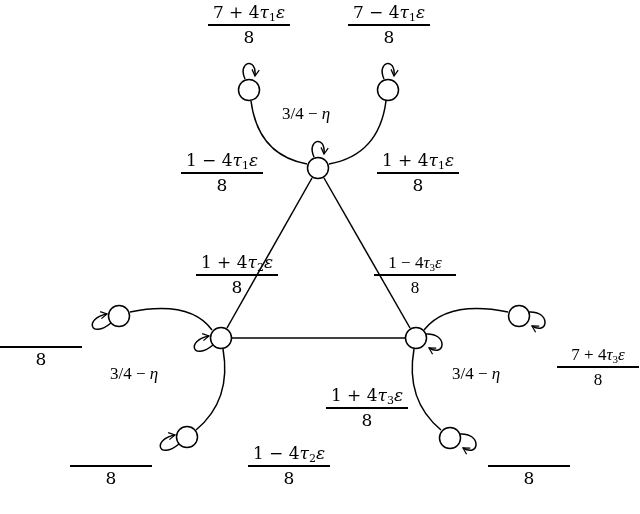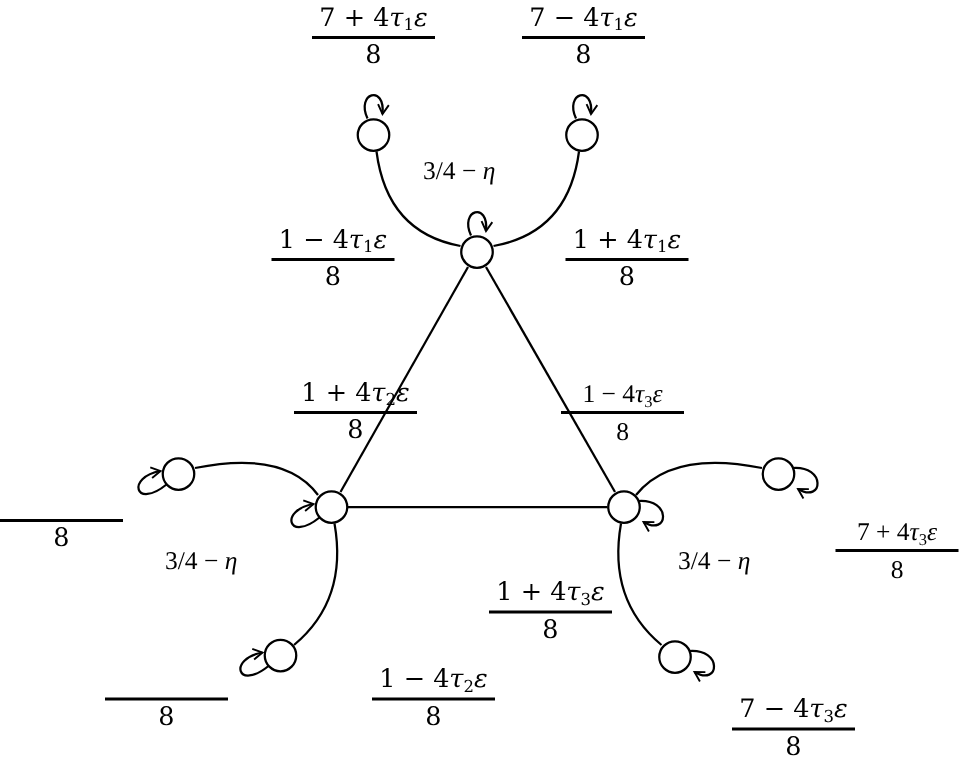--- a/index.html
+++ b/index.html
@@ -110,20 +110,19 @@
 <div class="frac" style="left:326px; top:387px; width:82px;">
   <div class="num"><span>1 + 4</span><span class="it">τ</span><sub>3</sub><span class="it">ε</span></div>
   <div class="bar"></div>
     <div class="den">8</div>
 </div>
 <div class="frac" style="left:70px; top:465px; width:82px;">
   <div class="bar"></div>
     <div class="den">8</div>
 </div>
 <div class="frac" style="left:488px; top:465px; width:82px;">
-  <div class="num"><span>7 − 4</span><span class="it">τ</span><sub>3</sub><span class="it">ε</span></div>
   <div class="bar"></div>
     <div class="den">8</div>
 </div>
 
 <div class="lbl" style="left:282px; top:104px;">3/4 − <span class="it">η</span></div>
 <div class="lbl" style="left:110px; top:364px;">3/4 − <span class="it">η</span></div>
 <div class="lbl" style="left:452px; top:364px;">3/4 − <span class="it">η</span></div>
 
 </body></html>

